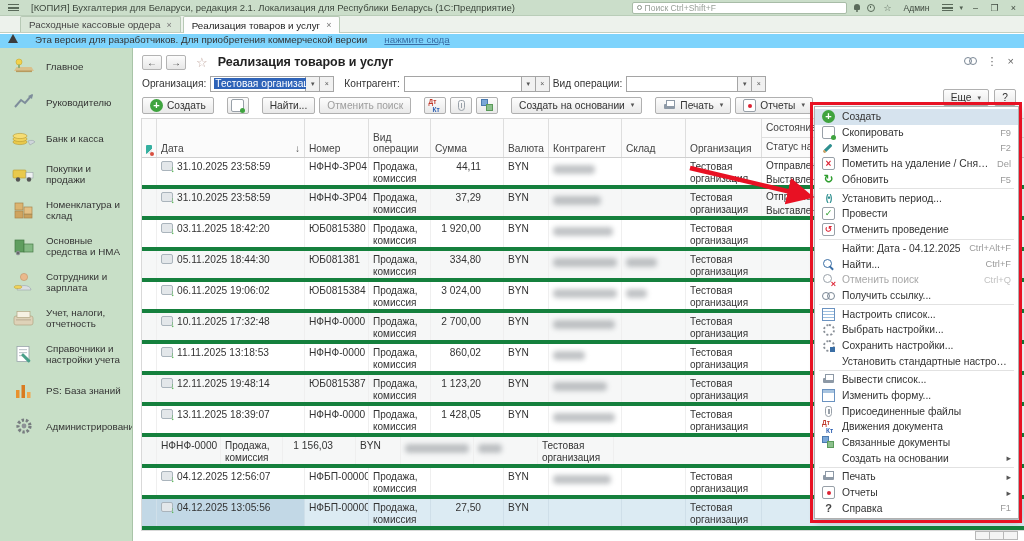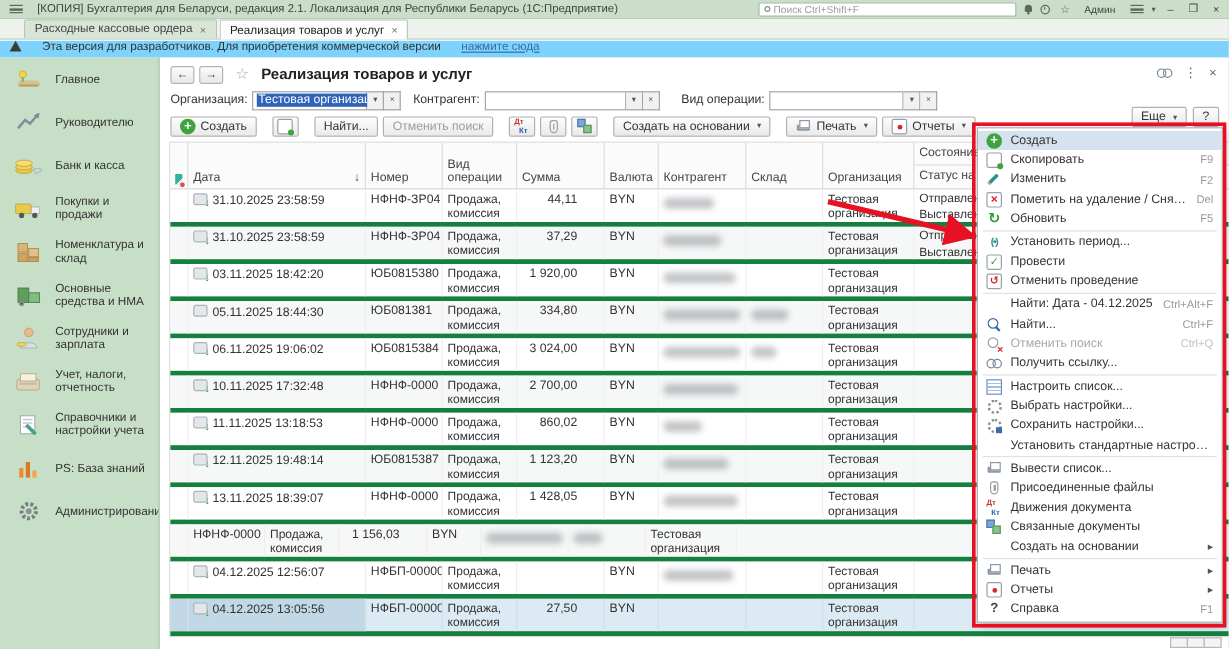--- a/index.html
+++ b/index.html
@@ -321,21 +321,21 @@
           <span class="selected">Тестовая организация</span>
         </span>
       <span class="mini">▾</span>
         <span class="mini">×</span>
       <span style="margin-left:10px">Контрагент:</span>
       <span class="finput" style="width:118px">
           <span></span>
         </span>
       <span class="mini">▾</span>
         <span class="mini">×</span>
-      <span style="margin-left:18px">Вид операции:</span>
+      <span style="margin-left:3px">Вид операции:</span>
       <span class="finput" style="width:112px">
           <span></span>
         </span>
       <span class="mini">▾</span>
         <span class="mini">×</span>
     </div>
 
     <div class="toolbar">
       <span class="btn">
           <span class="mi mi-add-icon"></span>
@@ -675,20 +675,24 @@
       <div class="mitem">
         <span class="mi mi-none"></span>
         <span class="mlabel">Установить стандартные настройки</span>
       </div>
       <div class="msep"></div>
       <div class="mitem">
         <span class="mi mi-print-list-icon"></span>
         <span class="mlabel">Вывести список...</span>
       </div>
       <div class="mitem">
+        <span class="mi mi-edit-form-icon"></span>
+        <span class="mlabel">Изменить форму...</span>
+      </div>
+      <div class="mitem">
         <span class="mi mi-attach-icon"></span>
         <span class="mlabel">Присоединенные файлы</span>
       </div>
       <div class="mitem">
         <span class="mi mi-dtkt-icon"></span>
         <span class="mlabel">Движения документа</span>
       </div>
       <div class="mitem">
         <span class="mi mi-related-icon"></span>
         <span class="mlabel">Связанные документы</span>

